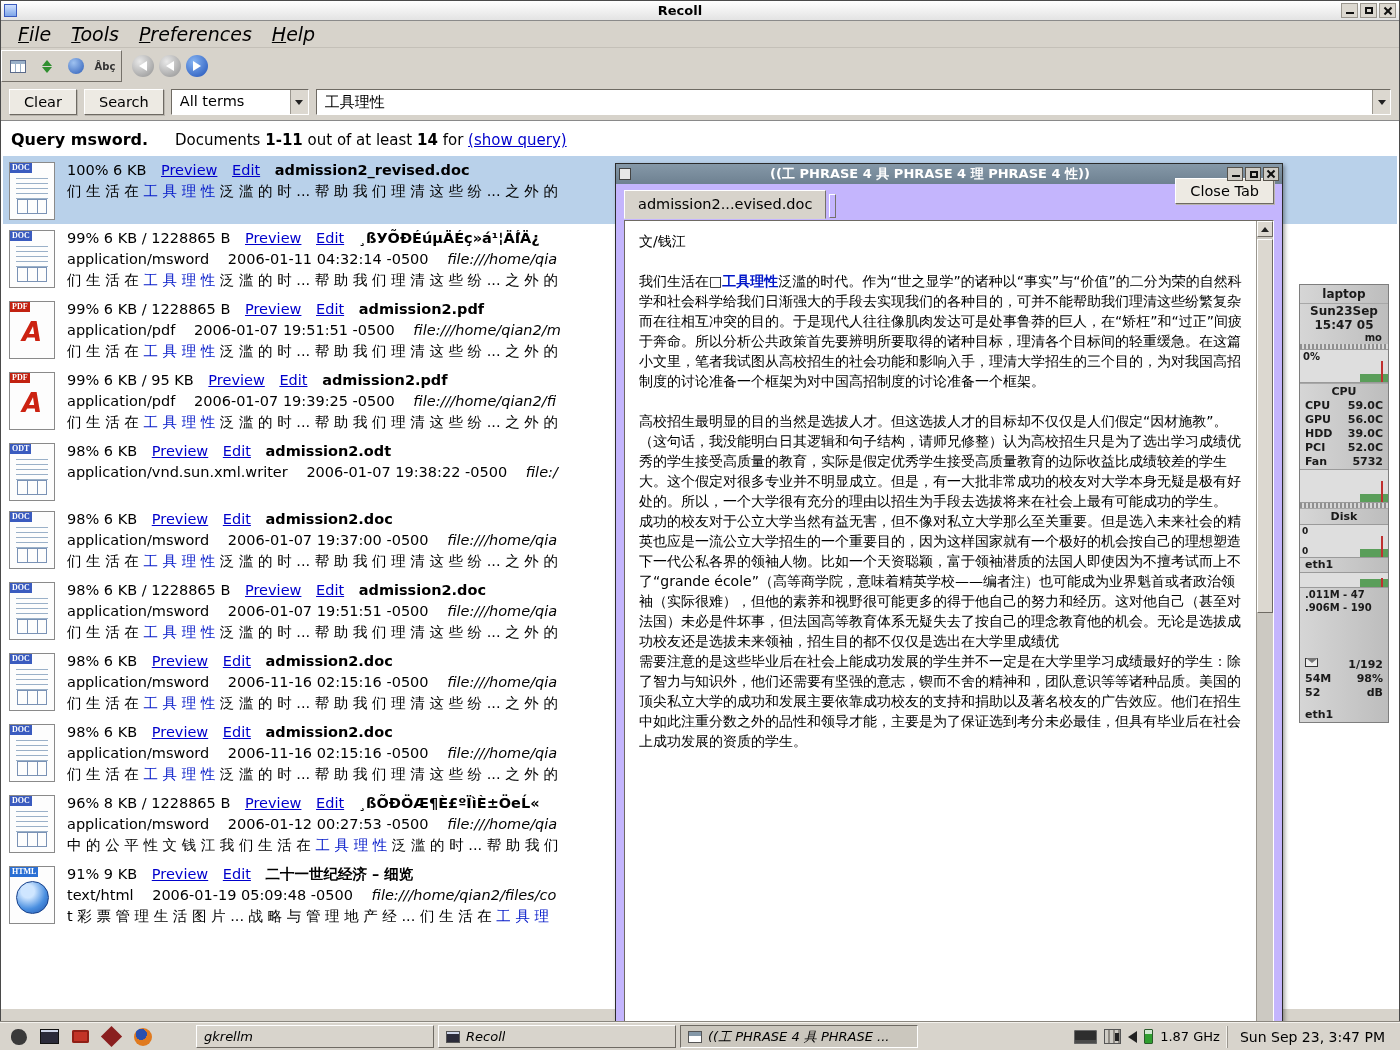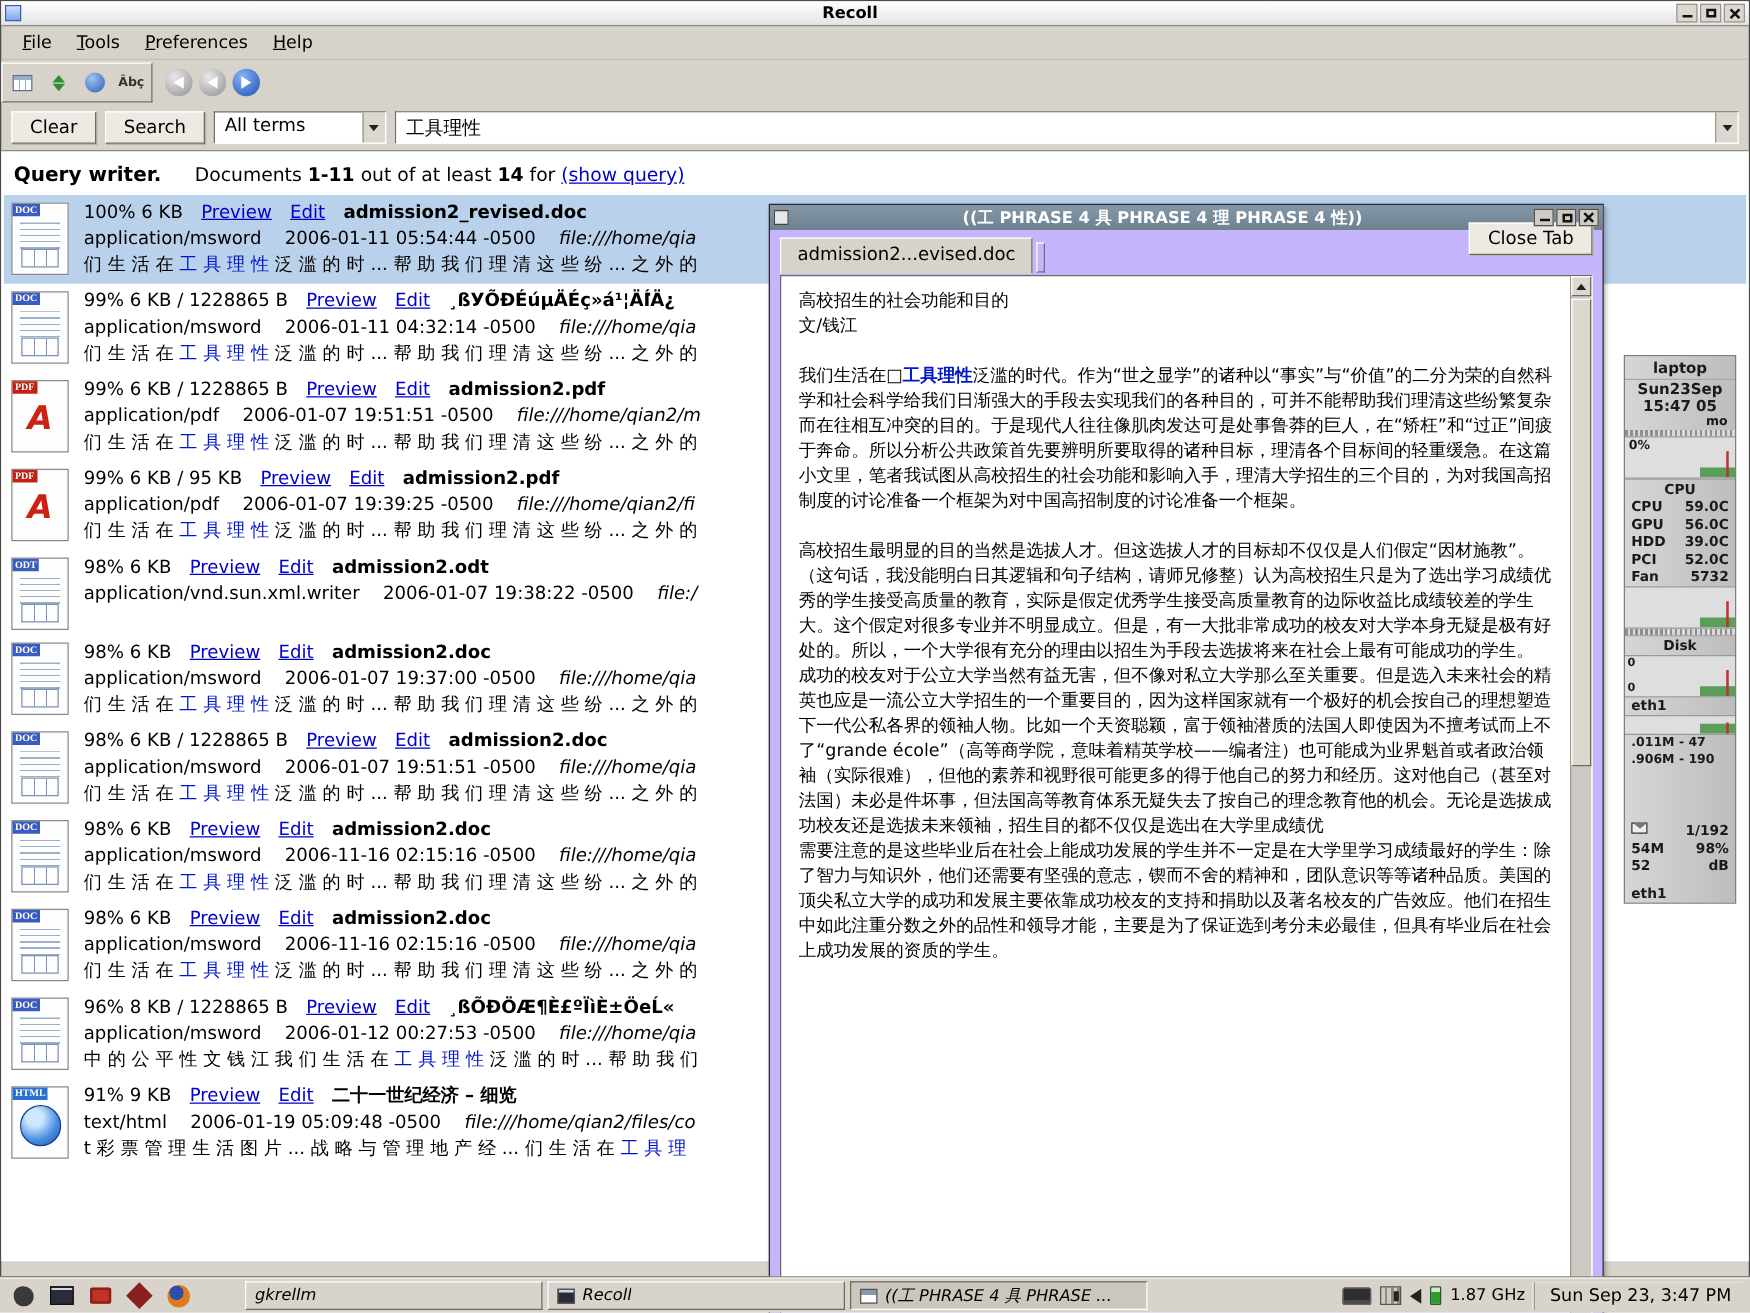--- a/index.html
+++ b/index.html
@@ -18,21 +18,21 @@
   .winbtn { width:17px; height:15px; background:#dcd8d0; border:1px solid #9a968e; margin-left:2px;
             position:relative; flex:none; }
   .g-min { position:absolute; left:4px; bottom:3px; width:8px; height:2px; background:#111; }
   .g-max { position:absolute; left:4px; top:3px; width:8px; height:7px; border:2px solid #111; }
   .g-x1,.g-x2 { position:absolute; left:50%; top:50%; width:10px; height:2px; background:#111; }
   .g-x1 { transform:translate(-50%,-50%) rotate(45deg); }
   .g-x2 { transform:translate(-50%,-50%) rotate(-45deg); }
 
   .menubar { height:27px; display:flex; align-items:center; padding:0 8px; gap:2px;
              border-bottom:1px solid #c4c0b8; }
-  .menu-item { padding:3px 9px; font-size:14px; }
+  .menu-item { padding:3px 9px; font-size:19px;font-style:italic; }
 
   .toolbar { height:36px; display:flex; align-items:center; padding:3px 0; gap:10px; }
   .tool-group { display:flex; gap:3px; padding:3px; border:1px solid; border-color:#ffffff #75716a #75716a #ffffff; }
   .toolbtn { width:26px; height:24px; display:flex; align-items:center; justify-content:center; gap:1px; flex-direction:column; }
   .ic-table { width:16px; height:13px; border:1px solid #5a6a8a; background:
       linear-gradient(#9ab0c8 0 3px, transparent 3px),
       repeating-linear-gradient(90deg, transparent 0 4px, #9ab0c8 4px 5px), #fff; }
   .arr-up-g { width:0; height:0; border-left:5px solid transparent; border-right:5px solid transparent; border-bottom:6px solid #2f8f2f; }
   .arr-dn-g { width:0; height:0; border-left:5px solid transparent; border-right:5px solid transparent; border-top:6px solid #2f8f2f; }
   .ic-ball { width:16px; height:16px; border-radius:50%; background:radial-gradient(circle at 35% 30%, #9fc2f0, #2b5cb8); }
@@ -241,45 +241,40 @@
     <div class="query-combo">
       <input class="query-input" value="工具理性" style="">
       <span class="combo-btn">
           <span class="arr-down"></span>
         </span>
     </div>
   </div>
 
   <div class="results-area">
     <div class="results-header">
-      <span class="rh-bold">Query writer.</span>
+      <span class="rh-bold">Query msword.</span>
       <span>Documents</span>
       <b>1-11</b>
       <span>out of at least</span>
       <b>14</b>
       <span>for</span>
       <a class="rlink">(show query)</a>
     </div>
     <div class="results-list">
   <div class="result-row type-doc selected">
     <div class="ricon">
       <span class="badge">DOC</span>
       <span class="ricon-art"></span>
     </div>
     <div class="rlines">
       <div class="rline1">
         <span class="rsize">100% 6 KB</span>
         <a class="rlink preview">Preview</a>
         <a class="rlink edit">Edit</a>
         <span class="rtitle">admission2_revised.doc</span>
-      </div>
-      <div class="rline2">
-        <span class="rmime">application/msword</span>
-        <span class="rdate">2006-01-11 05:54:44 -0500</span>
-        <span class="rurl">file:///home/qia</span>
       </div>
       <div class="rline3"><span>们 生 活 在 </span><span class="hl">工 具 理 性</span><span> 泛 滥 的 时 ... 帮 助 我 们 理 清 这 些 纷 ... 之 外 的</span></div>
     </div>
   </div>
 
   <div class="result-row type-doc">
     <div class="ricon">
       <span class="badge">DOC</span>
       <span class="ricon-art"></span>
     </div>
@@ -507,21 +502,20 @@
         <span class="g-x2"></span>
       </span>
   </div>
   <div class="pv-tabbar">
     <div class="pv-tab">admission2...evised.doc</div>
     <div class="pv-tabstub"></div>
     <button class="btn3d pv-closetab">Close Tab</button>
   </div>
   <div class="pv-text-wrap">
     <div class="pv-text">
-        <div class="pv-par"><span>高校招生的社会功能和目的</span></div>
         <div class="pv-par"><span>文/钱江</span></div>
         <div class="pv-par">&nbsp;</div>
         <div class="pv-par"><span>我们生活在□</span><span class="hl">工具理性</span><span>泛滥的时代。作为“世之显学”的诸种以“事实”与“价值”的二分为荣的自然科学和社会科学给我们日渐强大的手段去实现我们的各种目的，可并不能帮助我们理清这些纷繁复杂而在往相互冲突的目的。于是现代人往往像肌肉发达可是处事鲁莽的巨人，在“矫枉”和“过正”间疲于奔命。所以分析公共政策首先要辨明所要取得的诸种目标，理清各个目标间的轻重缓急。在这篇小文里，笔者我试图从高校招生的社会功能和影响入手，理清大学招生的三个目的，为对我国高招制度的讨论准备一个框架为对中国高招制度的讨论准备一个框架。</span></div>
         <div class="pv-par">&nbsp;</div>
         <div class="pv-par"><span>高校招生最明显的目的当然是选拔人才。但这选拔人才的目标却不仅仅是人们假定“因材施教”。（这句话，我没能明白日其逻辑和句子结构，请师兄修整）认为高校招生只是为了选出学习成绩优秀的学生接受高质量的教育，实际是假定优秀学生接受高质量教育的边际收益比成绩较差的学生大。这个假定对很多专业并不明显成立。但是，有一大批非常成功的校友对大学本身无疑是极有好处的。所以，一个大学很有充分的理由以招生为手段去选拔将来在社会上最有可能成功的学生。</span></div>
         <div class="pv-par"><span>成功的校友对于公立大学当然有益无害，但不像对私立大学那么至关重要。但是选入未来社会的精英也应是一流公立大学招生的一个重要目的，因为这样国家就有一个极好的机会按自己的理想塑造下一代公私各界的领袖人物。比如一个天资聪颖，富于领袖潜质的法国人即使因为不擅考试而上不了“grande école”（高等商学院，意味着精英学校——编者注）也可能成为业界魁首或者政治领袖（实际很难），但他的素养和视野很可能更多的得于他自己的努力和经历。这对他自己（甚至对法国）未必是件坏事，但法国高等教育体系无疑失去了按自己的理念教育他的机会。无论是选拔成功校友还是选拔未来领袖，招生目的都不仅仅是选出在大学里成绩优</span></div>
         <div class="pv-par"><span>需要注意的是这些毕业后在社会上能成功发展的学生并不一定是在大学里学习成绩最好的学生：除了智力与知识外，他们还需要有坚强的意志，锲而不舍的精神和，团队意识等等诸种品质。美国的顶尖私立大学的成功和发展主要依靠成功校友的支持和捐助以及著名校友的广告效应。他们在招生中如此注重分数之外的品性和领导才能，主要是为了保证选到考分未必最佳，但具有毕业后在社会上成功发展的资质的学生。</span></div>
       </div>
     <div class="pv-scrollbar">
       <div class="sb-btn top">

